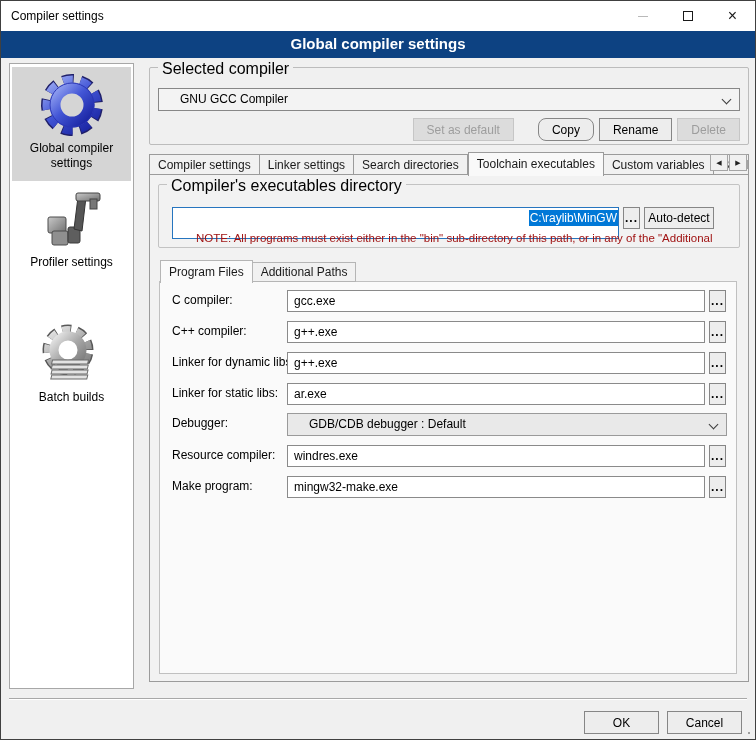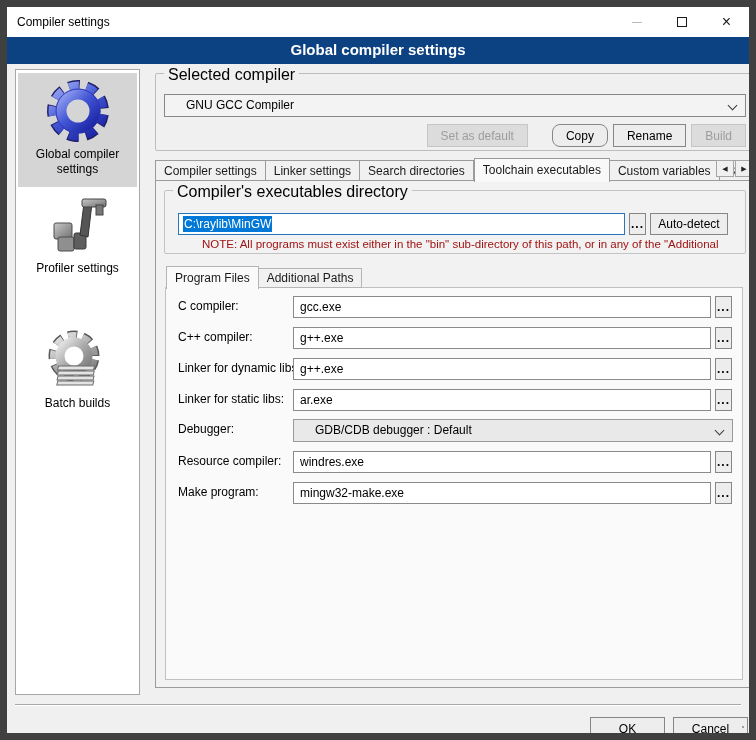--- a/index.html
+++ b/index.html
@@ -1,19 +1,19 @@
 <!DOCTYPE html>
 <html><head>
 <meta charset="utf-8">
 <style>
   * { margin:0; padding:0; box-sizing:border-box; }
   html,body { background:#cfcfcf; font-family:"Liberation Sans", sans-serif; }
   .window{
     position:relative; width:756px; height:740px; background:#f0f0f0;
-    border:7px solid #404040; overflow:hidden; font-size:12px; color:#1a1a1a;
+    border:1px solid #404040; overflow:hidden; font-size:12px; color:#1a1a1a;
   }
   
   .titlebar{ position:absolute; left:0; top:0; right:0; height:30px; background:#ffffff;
     display:flex; align-items:center; }
   .title-text{ padding-left:10px; font-size:12px; color:#000; }
   .win-controls{ margin-left:auto; display:flex; height:100%; }
   .win-btn{ width:45px; height:100%; display:flex; align-items:center; justify-content:center; }
   .min-glyph{ width:10px; height:1px; background:#b9b9b9; display:block; }
   .max-glyph{ width:10px; height:10px; border:1px solid #1a1a1a; display:block; }
   .close-glyph{ font-size:16px; color:#1a1a1a; line-height:1; }
@@ -60,25 +60,25 @@
   .tab.clipped{ max-width:42px; overflow:hidden; }
   .tab-arrows{ position:absolute; right:2px; top:3px; display:flex; }
   .tab-arrow{ width:18px; height:17px; background:#f0f0f0; border:1px solid #a5a5a5;
     font-size:7px; display:flex; align-items:center; justify-content:center; color:#222; margin-left:1px; }
   
   .tabpanel{ position:absolute; left:148px; top:173px; width:600px; height:508px;
     background:#f2f2f2; border:1px solid #9b9b9b; z-index:2; }
   
   .grp-dir{ left:8px; top:9px; width:582px; height:64px; border-color:#c3c3c3; }
   .grp-dir .legend{ background:#f2f2f2; }
-  .dir-input{ position:absolute; left:13px; top:22px; width:447px; height:22px;
-    background:#fff; border:1px solid #2675bf; line-height:20px; padding-left:4px; }
+  .dir-input{ position:absolute; left:13px; top:22px; width:447px; height:32px;
+    background:#fff; border:1px solid #2675bf; line-height:20px; padding-left:16px;text-align:right; }
   .dir-input .sel{ background:#0078d7; color:#fff; padding:1px 1px; }
   .b-browse-dir{ position:absolute; left:464px; top:22px; width:17px; height:22px; }
-  .b-autodetect{ position:absolute; left:485px; top:22px; width:78px; height:22px; padding:0; }
+  .b-autodetect{ position:absolute; left:485px; top:22px; width:70px; height:22px; padding:0; }
   .note{ position:absolute; left:13px; top:47px; width:562px; white-space:nowrap;
     overflow:hidden; color:#a01313; font-size:11.5px;padding-left:24px; }
   
   .subtabstrip{ position:absolute; left:10px; top:84px; height:23px; display:flex; align-items:flex-end; z-index:3; }
   .subtab{ height:20px; background:#f1f1f1; border:1px solid #b5b5b5; border-left:none;
     padding:0 8px; line-height:19px; font-size:12px; white-space:nowrap; }
   .subtab.active{ height:23px; background:#fafafa; border:1px solid #b5b5b5; border-bottom:none;
     margin-bottom:-1px; line-height:22px; border-left:1px solid #b5b5b5; }
   .inner-panel{ position:absolute; left:9px; top:106px; width:578px; height:393px;
     background:#fafafa; border:1px solid #c0c0c0; z-index:2; }
@@ -186,21 +186,21 @@
   <div class="groupbox grp-compiler">
     <span class="legend">Selected compiler</span>
     <div class="combo combo-main">
       <span>GNU GCC Compiler</span>
       <span class="chev"></span>
     </div>
     <div class="btn-row">
       <button class="btn disabled">Set as default</button>
       <button class="btn b-copy">Copy</button>
       <button class="btn b-rename">Rename</button>
-      <button class="btn disabled b-delete">Build</button>
+      <button class="btn disabled b-delete">Delete</button>
     </div>
   </div>
 
   <div class="tabstrip">
     <div class="tab">Compiler settings</div>
     <div class="tab">Linker settings</div>
     <div class="tab">Search directories</div>
     <div class="tab active">Toolchain executables</div>
     <div class="tab">Custom variables</div>
     <div class="tab clipped">Build options</div>

